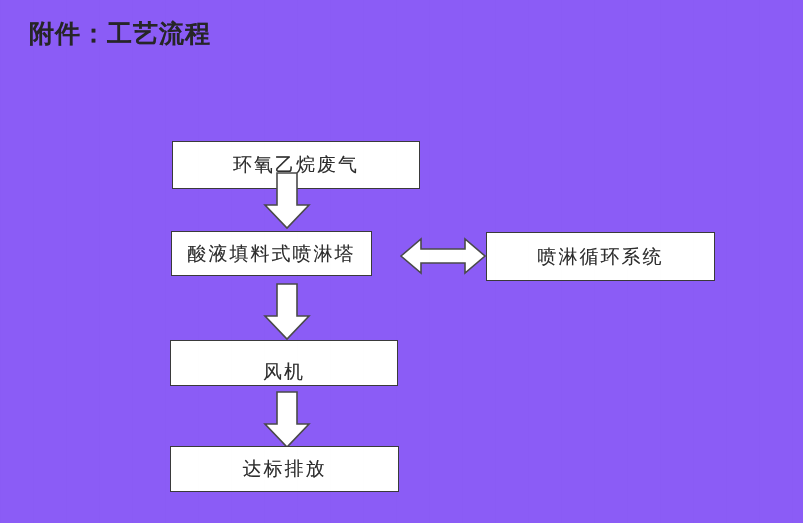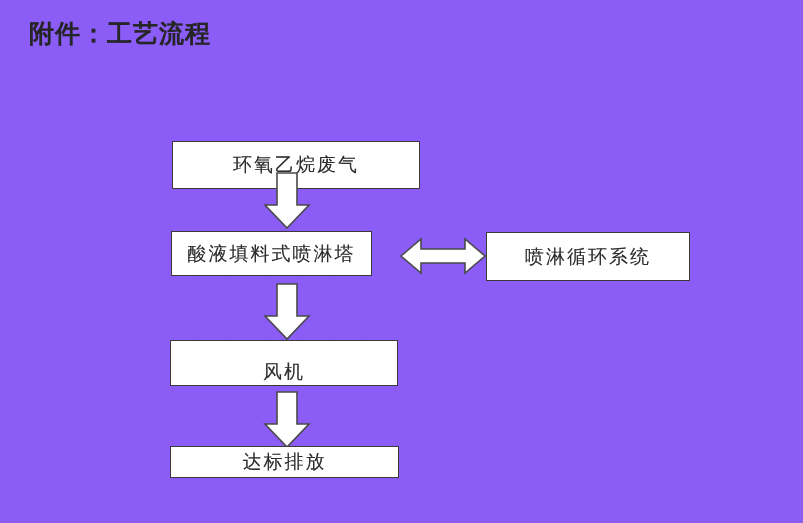--- a/index.html
+++ b/index.html
@@ -47,23 +47,23 @@
     justify-content: center;
     color: #2e2e2e;
     font-size: 19px;
     letter-spacing: 2px;
     white-space: nowrap;
     text-shadow: 0 0 0.5px rgba(0,0,0,0.3);
   }
 
   #box-feed     { left: 172px; top: 117px; width: 248px; height: 48px; margin-top: 24px; }
   #box-tower    { left: 171px; top: 231px; width: 201px; height: 45px; }
-  #box-recycle  { left: 486px; top: 232px; width: 204px; height: 49px; }
+  #box-recycle  { left: 486px; top: 232px; width: 229px; height: 49px; }
   #box-fan      { left: 170px; top: 340px; width: 228px; height: 46px; align-items: flex-end; }
-  #box-discharge{ left: 170px; top: 446px; width: 229px; height: 32px; }
+  #box-discharge{ left: 170px; top: 446px; width: 229px; height: 46px; }
 
   
   .arrow {
     position: absolute;
   }
   .arrow svg { display: block; }
   .arrow path {
     fill: #ffffff;
     stroke: #4a4a4a;
     stroke-width: 1.6;

